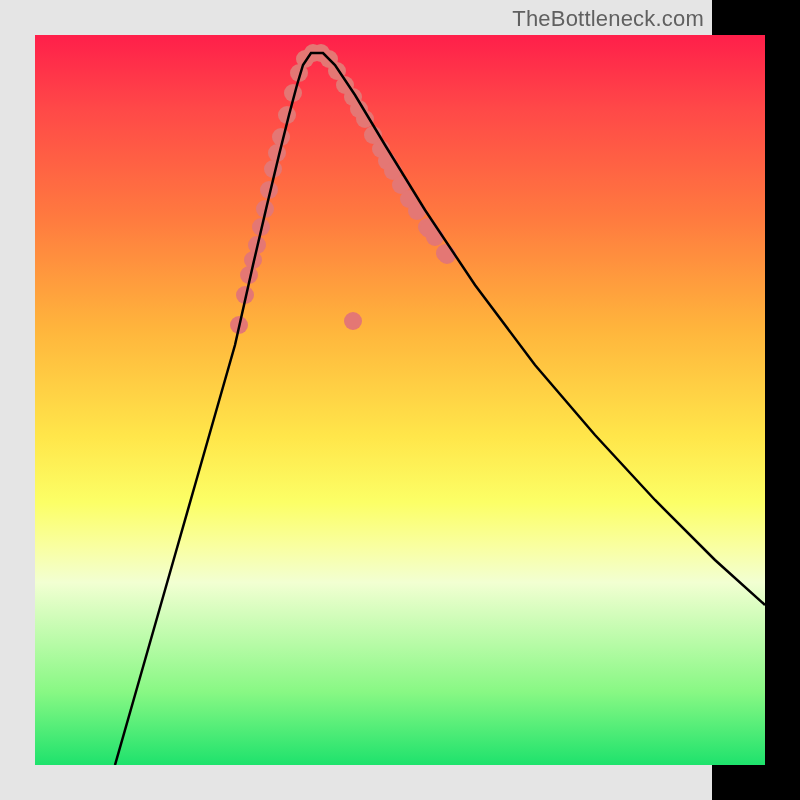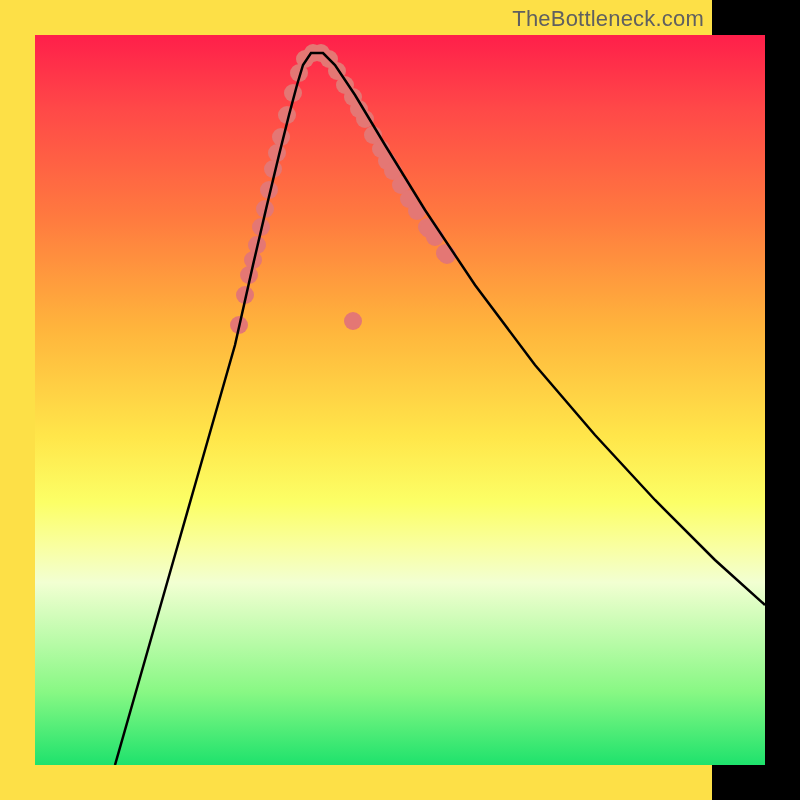--- a/index.html
+++ b/index.html
@@ -10,21 +10,21 @@
     overflow: hidden;
     background: #000;
     font-family: Arial, Helvetica, sans-serif;
   }
   .frame {
     position: absolute;
     top: 0;
     left: 0;
     width: 712px;
     height: 800px;
-    background: #fde047;
+    background: #e5e5e5;
   }
   .plot {
     position: absolute;
     top: 35px;
     left: 35px;
     width: 730px;
     height: 730px;
     background: linear-gradient(
       to bottom,
       #ff1f4a 0%,

